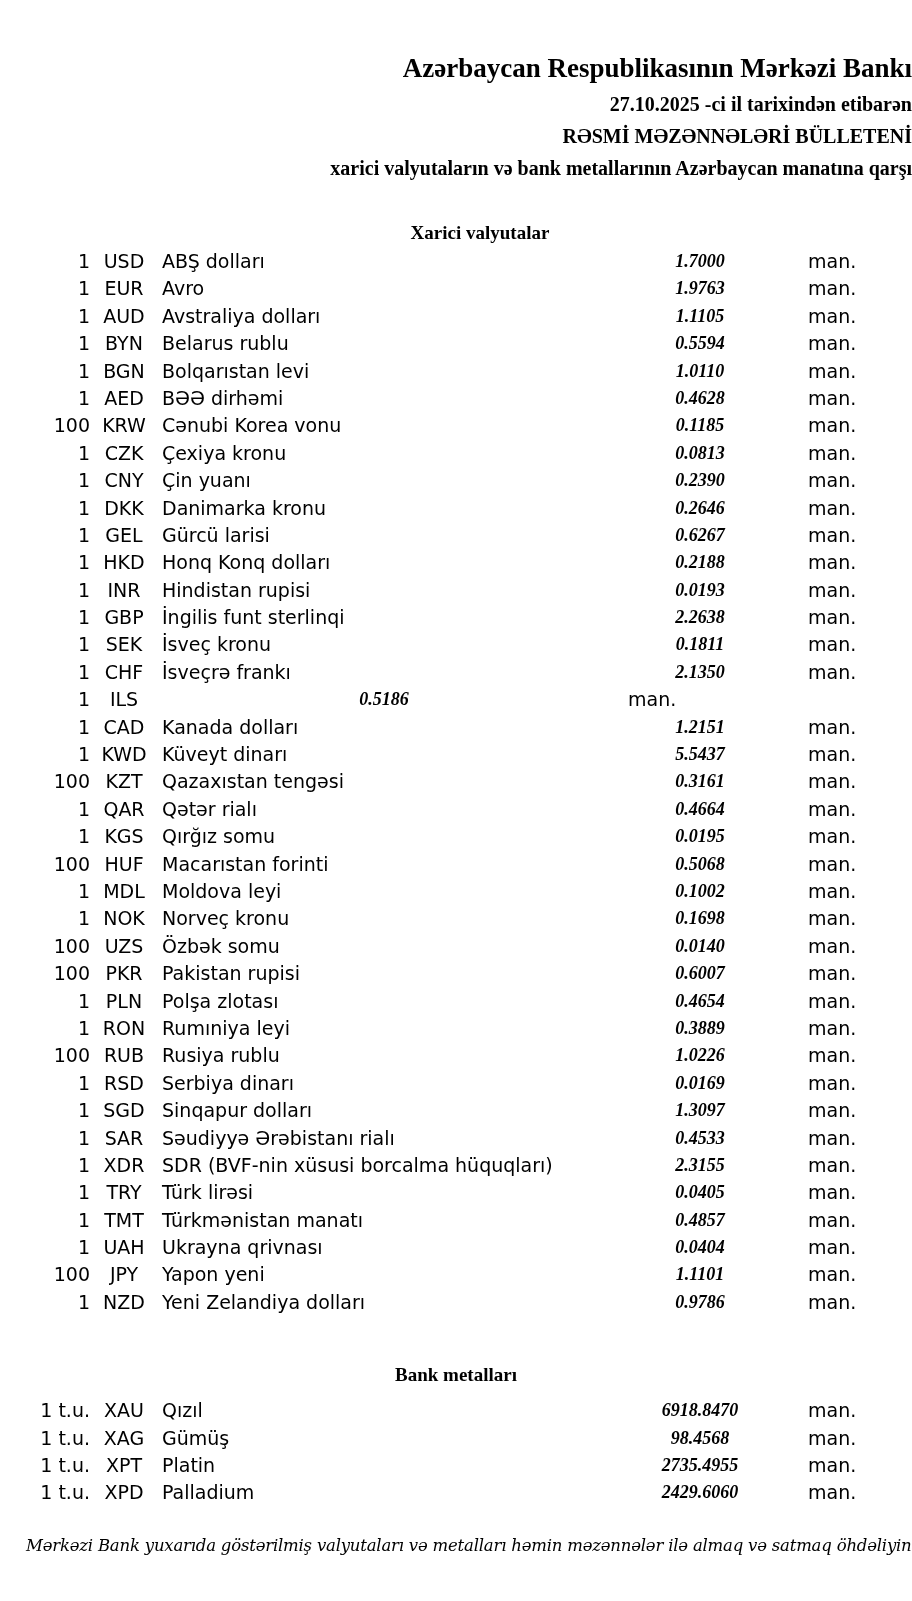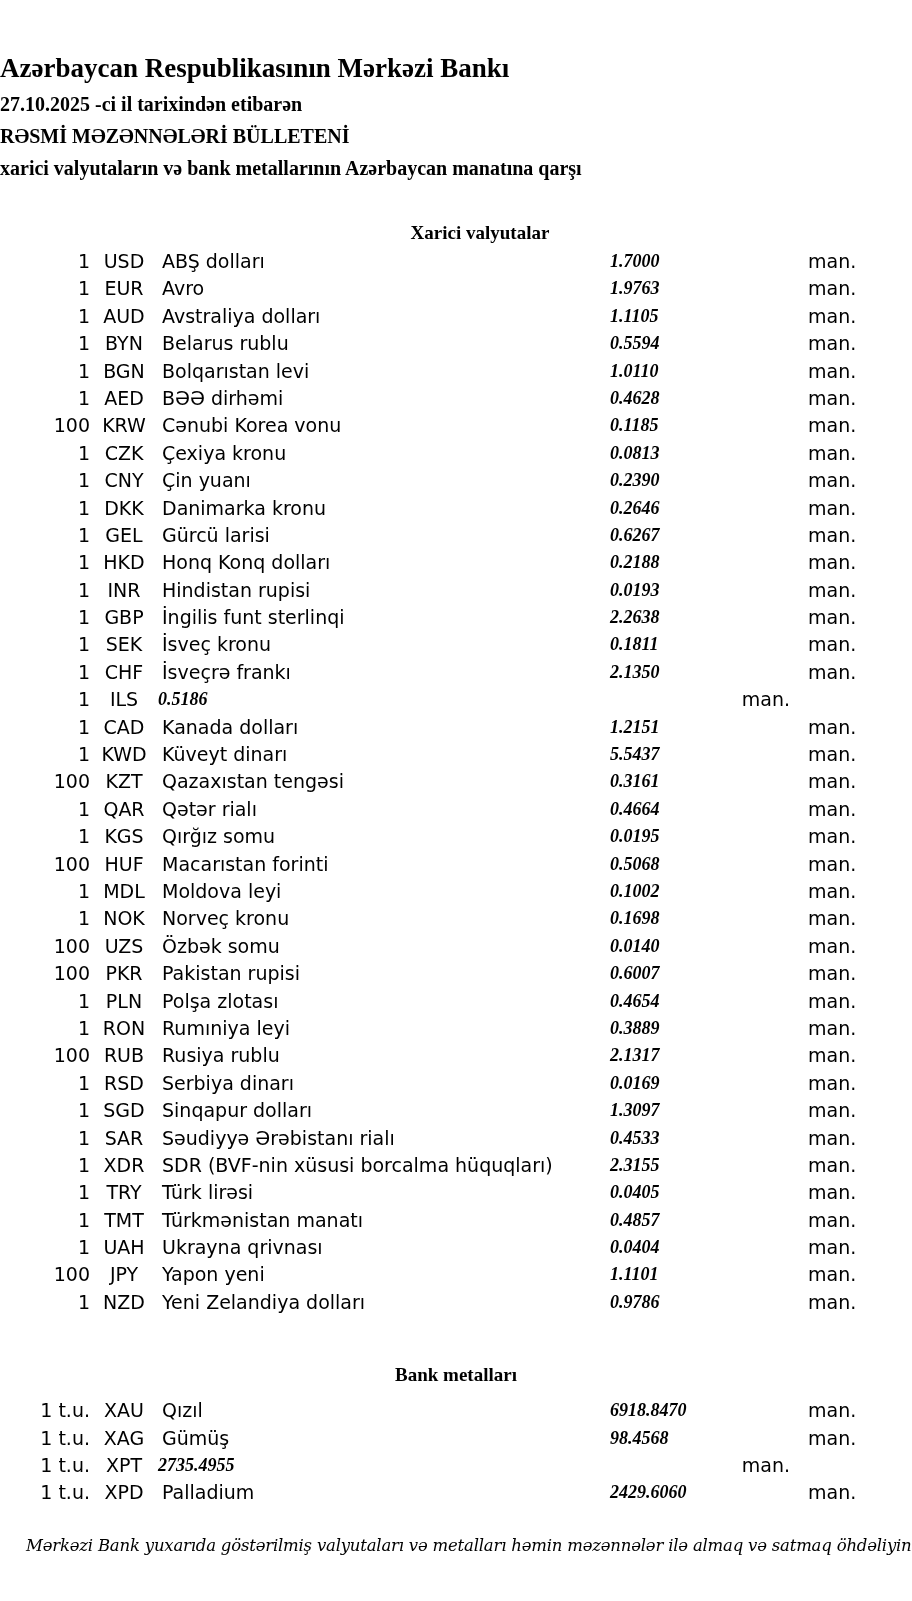--- a/index.html
+++ b/index.html
@@ -15,21 +15,21 @@
     overflow: hidden;
   }
   .page {
     width: 912px;
     height: 1601px;
     box-sizing: border-box;
     padding-top: 52px;
   }
   
   .doc-header {
-    text-align: left;
+    text-align: right;
     font-family: "Liberation Serif", serif;
     font-weight: bold;
   }
   .doc-title {
     font-size: 27px;
     line-height: 32px;
     margin: 0;
   }
   .doc-sub {
     font-size: 20px;
@@ -56,27 +56,27 @@
     grid-template-columns: 90px 68px 1fr 180px 62px;
     height: 27.4px;
     line-height: 27.4px;
     font-size: 19px;
   }
   .cell { white-space: nowrap; overflow: visible; }
   .cell.qty  { text-align: right; }
   .cell.code { text-align: center; }
   .cell.name { text-align: left; padding-left: 4px; }
   .cell.rate {
-    text-align: left;
+    text-align: center;
     font-family: "Liberation Serif", serif;
     font-style: italic;
     font-weight: bold;
     font-size: 18px;
   }
-  .cell.unit { text-align: right; padding-left: 18px; }
+  .cell.unit { text-align: left; padding-left: 18px; }
   
   .doc-footer {
     margin-top: 28px;
     padding-left: 26px;
     padding-right: 10px;
   }
   .disclaimer {
     font-family: "DejaVu Serif", serif;
     font-style: italic;
     font-size: 16.5px;
@@ -329,21 +329,21 @@
     <span class="cell code">RON</span>
     <span class="cell name">Rumıniya leyi</span>
     <span class="cell rate">0.3889</span>
     <span class="cell unit">man.</span>
   </div>
 
   <div class="row">
     <span class="cell qty">100</span>
     <span class="cell code">RUB</span>
     <span class="cell name">Rusiya rublu</span>
-    <span class="cell rate">2.1317</span>
+    <span class="cell rate">1.0226</span>
     <span class="cell unit">man.</span>
   </div>
 
   <div class="row">
     <span class="cell qty">1</span>
     <span class="cell code">RSD</span>
     <span class="cell name">Serbiya dinarı</span>
     <span class="cell rate">0.0169</span>
     <span class="cell unit">man.</span>
   </div>
@@ -429,20 +429,21 @@
     <span class="cell qty">1 t.u.</span>
     <span class="cell code">XAG</span>
     <span class="cell name">Gümüş</span>
     <span class="cell rate">98.4568</span>
     <span class="cell unit">man.</span>
   </div>
 
   <div class="row">
     <span class="cell qty">1 t.u.</span>
     <span class="cell code">XPT</span>
+    <span class="cell name">Platin</span>
     <span class="cell rate">2735.4955</span>
     <span class="cell unit">man.</span>
   </div>
 
   <div class="row">
     <span class="cell qty">1 t.u.</span>
     <span class="cell code">XPD</span>
     <span class="cell name">Palladium</span>
     <span class="cell rate">2429.6060</span>
     <span class="cell unit">man.</span>

